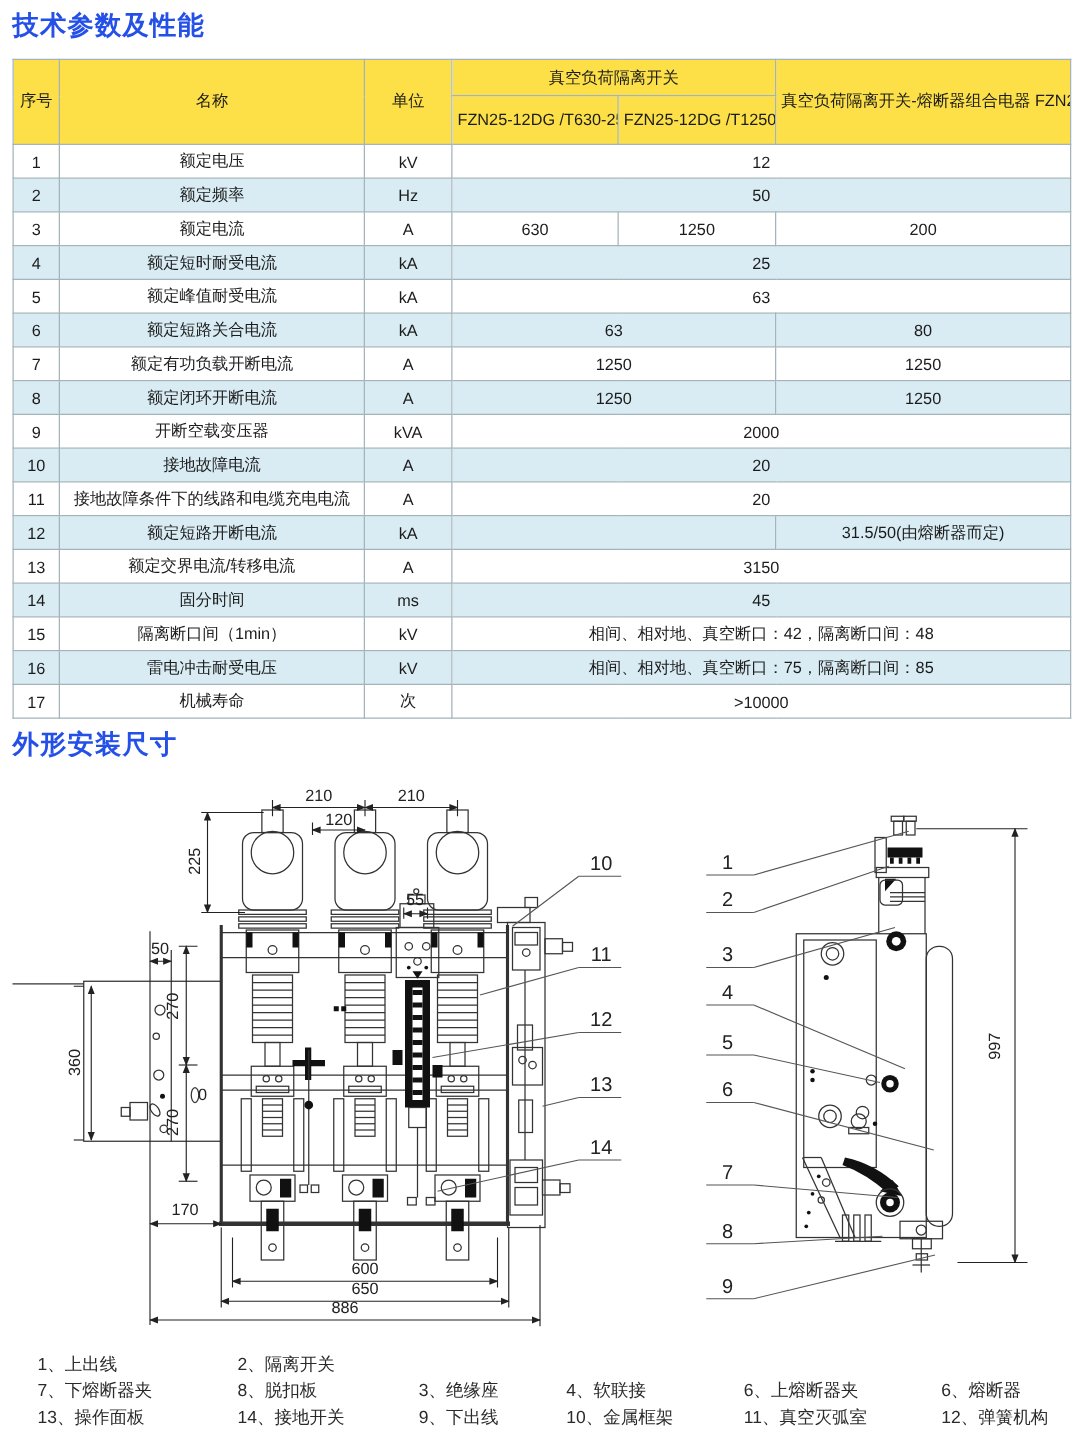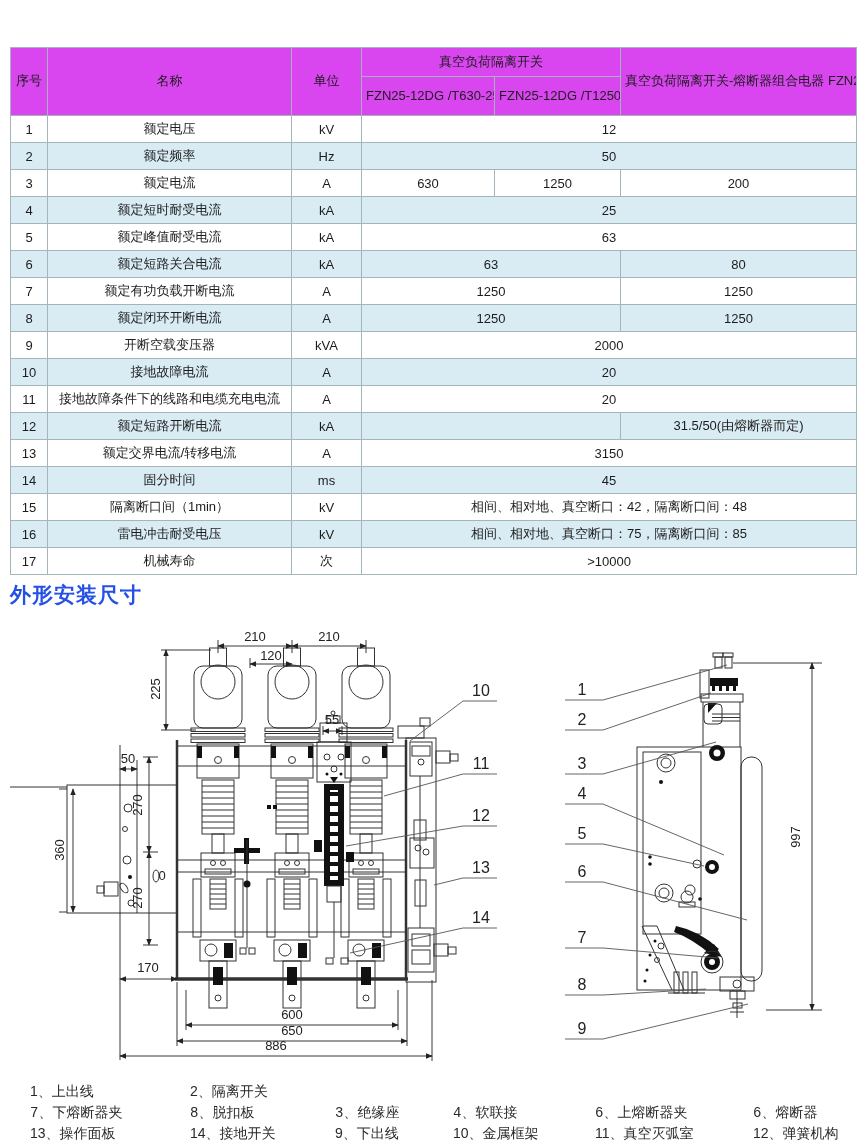--- a/index.html
+++ b/index.html
@@ -6,49 +6,50 @@
   .page{position:relative;width:867px;height:1148px;background:#fff;overflow:hidden;
         font-family:"Liberation Sans","DejaVu Sans",sans-serif;color:#1c1c1c;}
   .sec-title{position:absolute;left:10px;margin:0;font-size:21px;font-weight:bold;
              color:#2450e8;letter-spacing:1px;}
   #t1{top:6px;}
   #t2{top:581px;}
   table.specs{position:absolute;left:10px;top:47px;width:846px;border-collapse:collapse;
               table-layout:fixed;font-size:13px;}
   table.specs th,table.specs td{border:1px solid #a3b4ba;font-weight:normal;
               padding:1px 4px;text-align:center;overflow:hidden;white-space:nowrap;}
-  table.specs thead th{background:#d946ef;line-height:1.25;}
+  table.specs thead th{background:#fde047;line-height:1.25;}
   table.specs thead tr:first-child th{height:26px;}
   table.specs thead tr:last-child th{height:36px;}
   table.specs td{height:24px;background:#fff;}
   table.specs tr.alt td{background:#d9ecf4;}
   td.c-name{text-align:left;padding-left:10px;}
   td.c-unit{text-align:left;padding-left:9px;}
   .pre{white-space:pre-line;}
   svg.draw{position:absolute;left:0;top:618px;}
   .ln{stroke:#333;fill:none;stroke-width:1;}
   .fl{fill:#111;stroke:none;}
   .wh{fill:#fff;stroke:none;}
   .dim{stroke:#222;fill:none;stroke-width:0.9;}
   .co{stroke:#555;fill:none;stroke-width:0.9;}
   text.dimtxt{font:13px "Liberation Sans","DejaVu Sans",sans-serif;fill:#222;text-anchor:middle;}
   text.cot{font:16px "Liberation Sans","DejaVu Sans",sans-serif;fill:#222;text-anchor:middle;}
   .legend{position:absolute;left:30px;top:1083px;display:grid;
           grid-template-columns:160px 145px 118px 142px 158px auto;
           grid-auto-rows:21px;font-size:14px;color:#2a2a2a;}
   .legend span{white-space:nowrap;}
-  .r1{grid-row:1;} .r2{grid-row:2;font-family:Liberation Mono, monospace;} .r3{grid-row:3;}
+  .r1{grid-row:1;} .r2{grid-row:2;} .r3{grid-row:3;}
   .c1{grid-column:1;} .c2{grid-column:2;} .c3{grid-column:3;}
   .c4{grid-column:4;} .c5{grid-column:5;} .c6{grid-column:6;}
 </style>
 </head>
 <body>
 
 <div class="page">
 
+  <h2 class="sec-title" id="t1">技术参数及性能</h2>
 
   <table class="specs">
     <colgroup>
       <col style="width:37px">
         <col style="width:244px">
         <col style="width:70px">
       <col style="width:133px">
         <col style="width:126px">
         <col style="width:236px">
     </colgroup>

